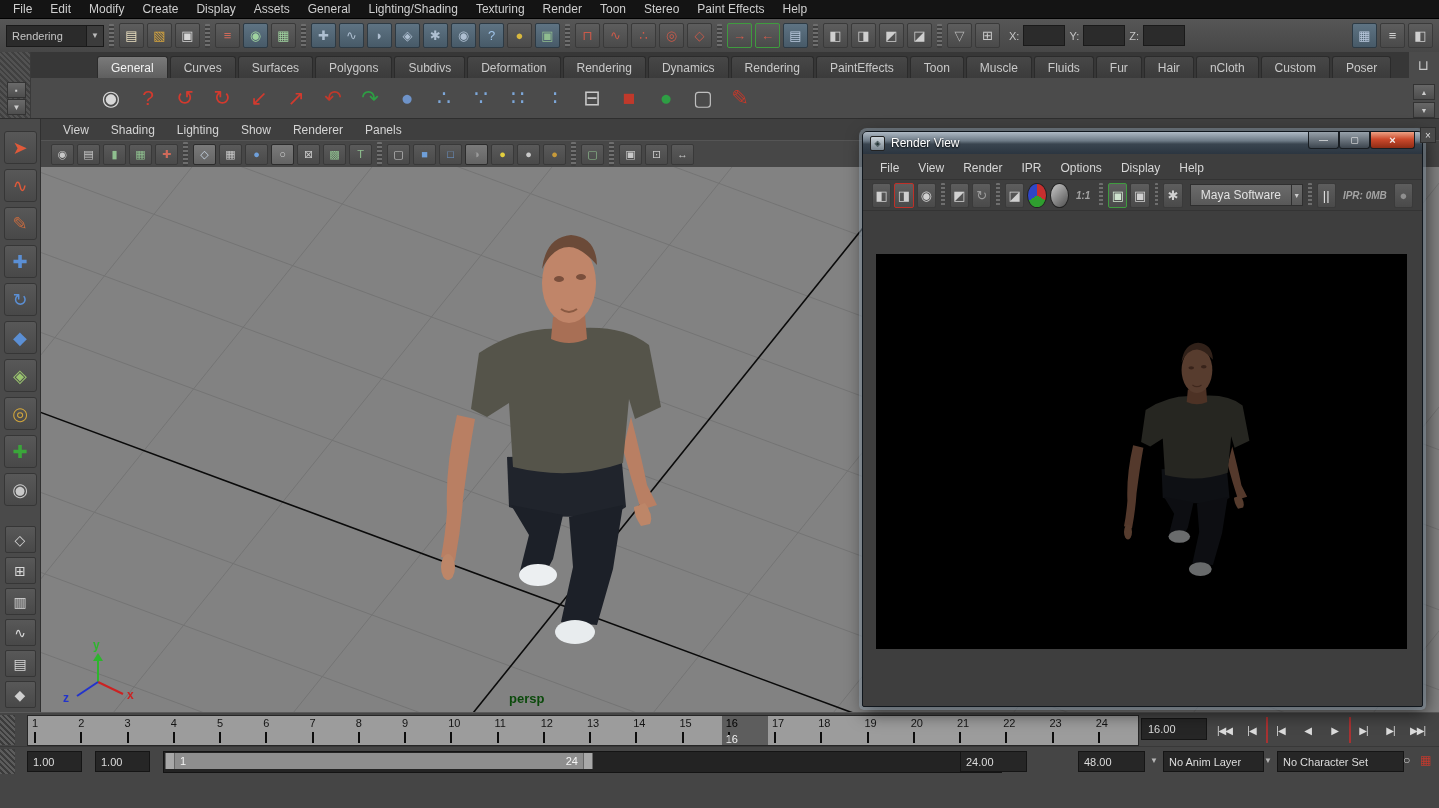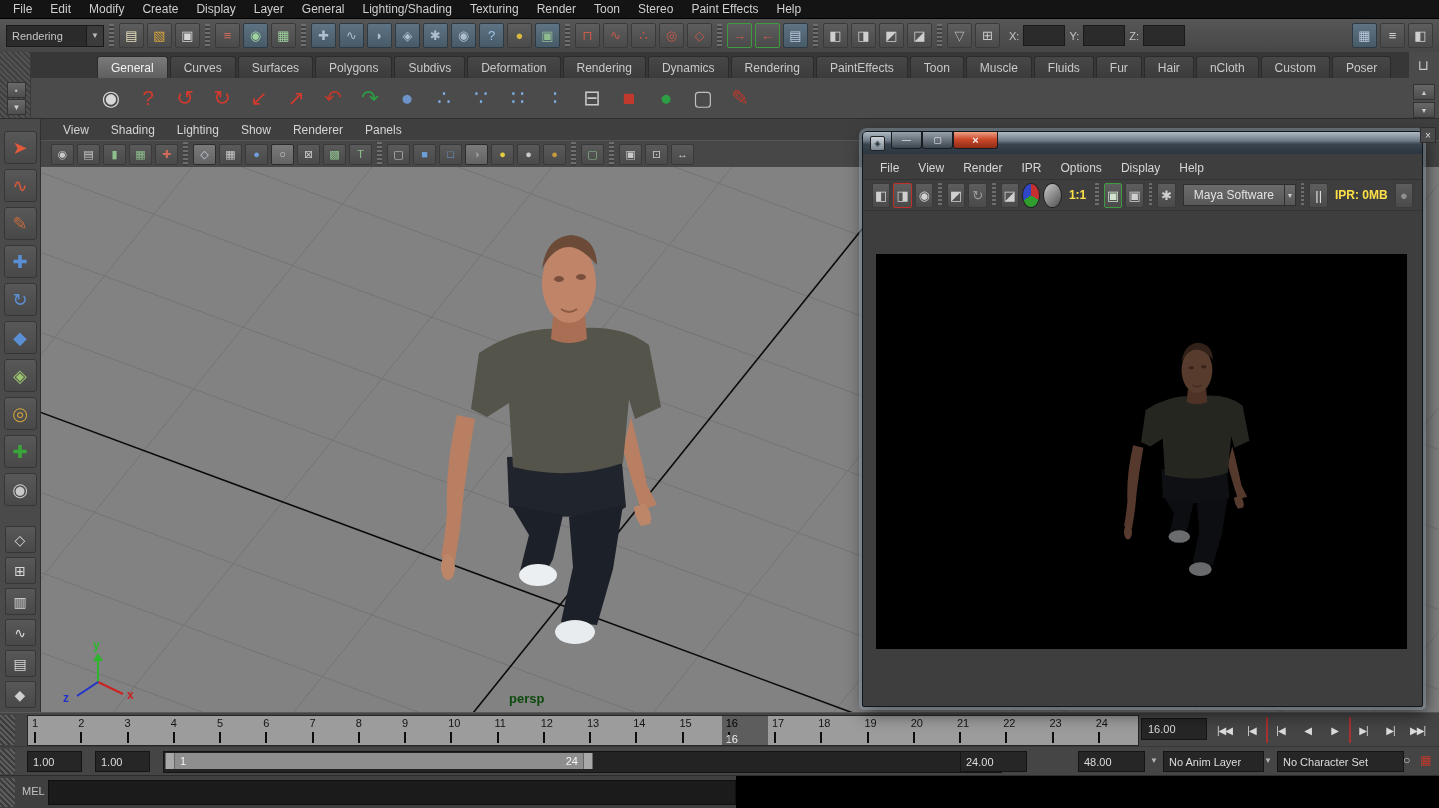--- a/index.html
+++ b/index.html
@@ -74,21 +74,21 @@
   .wbtn.close{width:43px;background:linear-gradient(#eda184,#cc4a2c 45%,#8e2c15);font-size:11px;font-weight:bold;}
   .rw-menubar{height:23px;display:flex;align-items:center;gap:1px;padding:0 8px;border-bottom:1px solid #333;margin-top:2px;}
   .rwmitem{padding:2px 9px;font-size:12px;color:#d6d6d6;}
   .rw-toolbar{height:30px;display:flex;align-items:center;gap:3px;padding:0 9px;border-bottom:1px solid #343434;}
   .rwicon{width:23px;height:23px;display:flex;align-items:center;justify-content:center;font-size:13px;
      background:linear-gradient(#5d5d5d,#4a4a4a);border:1px solid #3a3a3a;border-radius:2px;}
   .rwicon.selr{border:1px solid #c03028;}
   .rwicon.selg{border:1px solid #3f9b3f;}
   .rgbball{background:conic-gradient(#c62f2f 0 33%,#2f9e2f 33% 66%,#2f46c6 66%);border-radius:50%;border:1px solid #222;}
   .alphaball{background:linear-gradient(135deg,#c9c9c9,#4f4f4f);border-radius:50%;border:1px solid #222;}
-  .tlabel{color:#fde047;font-weight:bold;font-size:12px;padding:0 4px;white-space:nowrap;}
+  .tlabel{color:#a3a3a3;font-weight:bold;font-size:10px;padding:0 4px;white-space:nowrap;font-style:italic;}
   .rwdd{height:20px;display:flex;align-items:center;background:linear-gradient(#6b6b6b,#585858);border:1px solid #2f2f2f;margin-left:4px;}
   .rwdd-t{padding:0 10px;color:#e2e2e2;font-size:12px;white-space:nowrap;}
   .rwdd-a{width:10px;height:100%;border-left:1px solid #2f2f2f;display:flex;align-items:center;justify-content:center;font-size:7px;color:#ccc;}
   .rw-canvas{position:absolute;left:13px;top:122px;width:531px;height:395px;background:#000;}
   .rw-status{position:absolute;left:0;right:0;top:528px;text-align:center;color:#c9c9c9;font-weight:bold;font-size:11px;line-height:16px;}
   .rw-status span{margin:0 12px;white-space:nowrap;}
   
   .timeslider{position:absolute;top:712px;left:0;right:0;height:34px;background:#454545;border-top:1px solid #5a5a5a;}
   .grip{position:absolute;left:0;top:2px;bottom:2px;width:15px;background:repeating-linear-gradient(45deg,#5c5c5c 0 2px,#3b3b3b 2px 4px);}
   .ruler{position:absolute;left:27px;top:2px;width:1110px;height:29px;background:#9c9c9c;border:1px solid #262626;display:flex;}
@@ -122,21 +122,21 @@
 <body>
 
 <div id="app">
 
   <div class="menubar" id="menubar-items">
       <span class="mitem">File</span>
       <span class="mitem">Edit</span>
       <span class="mitem">Modify</span>
       <span class="mitem">Create</span>
       <span class="mitem">Display</span>
-      <span class="mitem">Layer</span>
+      <span class="mitem">Assets</span>
       <span class="mitem">General</span>
       <span class="mitem">Lighting/Shading</span>
       <span class="mitem">Texturing</span>
       <span class="mitem">Render</span>
       <span class="mitem">Toon</span>
       <span class="mitem">Stereo</span>
       <span class="mitem">Paint Effects</span>
       <span class="mitem">Help</span>
     </div>
 
@@ -367,20 +367,21 @@
         </g>
       </svg>
       <span class="persp-label">persp</span>
     </div>
     <span class="panel-close">×</span>
   </div>
 
   <div class="rwin">
     <div class="rw-titlebar">
       <span class="rw-appicon">◈</span>
+      <span class="rw-title">Render View</span>
       <span class="wbtns" id="rw-window-buttons">
           <span class="wbtn">—</span>
           <span class="wbtn">▢</span>
           <span class="wbtn close">×</span>
         </span>
     </div>
     <div class="rw-menubar" id="rw-menus">
         <span class="rwmitem">File</span>
         <span class="rwmitem">View</span>
         <span class="rwmitem">Render</span>
@@ -553,20 +554,14 @@
     <div class="nfield" style="left:960px;width:60px;">24.00</div>
     <div class="nfield" style="left:1078px;width:60px;">48.00</div>
     <span class="ddtri" style="left:1150px;">▼</span>
     <div class="nfield" style="left:1163px;width:94px;">No Anim Layer</div>
     <span class="ddtri" style="left:1264px;">▼</span>
     <div class="nfield" style="left:1277px;width:120px;">No Character Set</div>
     <span class="rkey" style="left:1403px;color:#cfcfcf;">○</span>
     <span class="rkey" style="left:1420px;color:#c03a2e;">▦</span>
   </div>
 
-  <div class="cmdline">
-    <div class="grip"></div>
-    <span class="mel-label">MEL</span>
-    <div class="mel-input"></div>
-    <div class="results"></div>
-  </div>
 
 </div>
 
 </body></html>

